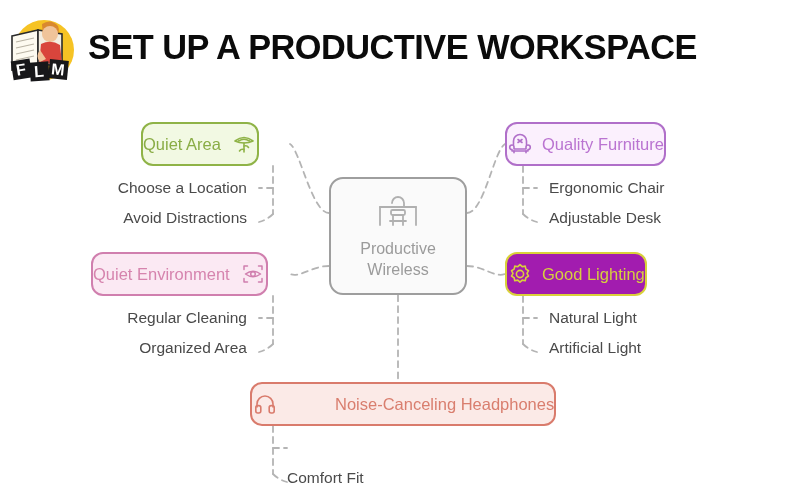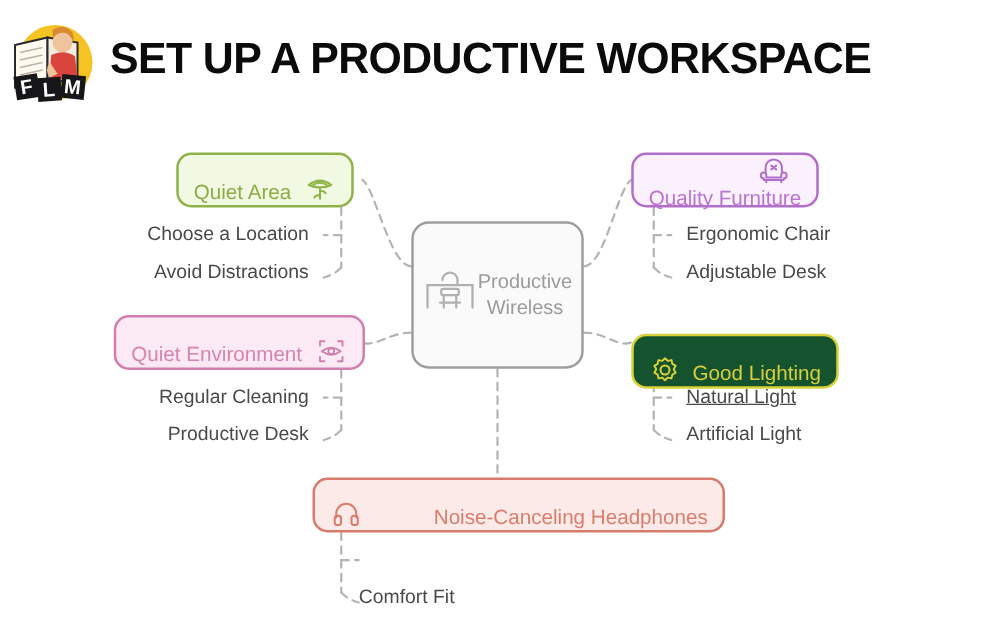--- a/index.html
+++ b/index.html
@@ -54,43 +54,43 @@
   
   #center-node {
     position: absolute;
     left: 329px; top: 177px;
     width: 138px; height: 118px;
     background: #fafafa;
     border: 2px solid #9e9e9e;
     border-radius: 14px;
     box-sizing: border-box;
     display: flex;
-    flex-direction: row;
+    flex-direction: column;
     align-items: center;
     justify-content: center;
   }
   #center-node .c-icon { margin-bottom: 6px; }
   #center-node .c-label {
     color: #9b9b9b;
     font-size: 16px;
     line-height: 21px;
     text-align: center;
   }
 
   
   .branch {
     position: absolute;
     box-sizing: border-box;
     border-width: 2px;
     border-style: solid;
     border-radius: 12px;
     display: flex;
-    align-items: flex-end;
+    align-items: center;
     height: 44px;
-    padding: 0 12px;
+    padding: 0 0;
   }
   .branch .b-label {
     font-size: 16.5px;
     white-space: nowrap;
   }
   .branch .b-icon {
     display: flex;
     align-items: center;
     justify-content: center;
     width: 26px;
@@ -213,21 +213,21 @@
       </svg>
     </span>
   </div>
   <div class="sub right-align" style="left:60px; top:208px; width:187px;">
     <span>Avoid Distractions</span>
   </div>
   <div class="sub right-align" style="left:60px; top:178px; width:187px;">
     <span>Choose a Location</span>
   </div>
 
-  <div class="branch icon-left" style="left:505px; top:122px; background:#fbf0fd; border-color:#b06fc9;flex-direction:column;">
+  <div class="branch icon-left" style="left:505px; top:122px; background:#fbf0fd; border-color:#b06fc9;">
     <span class="b-icon">
       <svg width="24" height="24" viewBox="0 0 24 24" fill="none" stroke="#b06fc9" stroke-width="1.6" stroke-linecap="round" stroke-linejoin="round">
         <path d="M5.5 12.5 V9 a6.5 6.5 0 0 1 13 0 v3.5"></path>
         <path d="M4 13 a2 2 0 0 1 2 2 v2 h12 v-2 a2 2 0 0 1 2 -2 a2 2 0 0 1 0 4.6 V19 H4 v-1.4 A2 2 0 0 1 4 13 z"></path>
         <line x1="6" y1="19" x2="6" y2="20.8"></line>
         <line x1="18" y1="19" x2="18" y2="20.8"></line>
         <path d="M10 7.5 l4 3 M14 7.5 l-4 3"></path>
       </svg>
     </span>
     <span class="b-label" style="color:#ba74d1;">Quality Furniture</span>
@@ -246,33 +246,33 @@
         <path d="M3 7.5 V4 h3.5 M17.5 4 H21 v3.5 M21 16.5 V20 h-3.5 M6.5 20 H3 v-3.5"></path>
         <path d="M4.5 12 q7.5 -5.5 15 0 q-7.5 5.5 -15 0 z"></path>
         <circle cx="12" cy="12" r="2.3"></circle>
       </svg>
     </span>
   </div>
   <div class="sub right-align" style="left:60px; top:308px; width:187px;">
     <span>Regular Cleaning</span>
   </div>
   <div class="sub right-align" style="left:60px; top:338px; width:187px;">
-    <span>Productive Desk</span>
-  </div>
-
-  <div class="branch icon-left" style="left:505px; top:252px; background:#14532d; border-color:#d9d13a;margin-top:15px;">
+    <span>Organized Area</span>
+  </div>
+
+  <div class="branch icon-left" style="left:505px; top:252px; background:#a21caf; border-color:#d9d13a;">
     <span class="b-icon">
       <svg width="24" height="24" viewBox="0 0 24 24" fill="none" stroke="#d9d13a" stroke-width="1.6" stroke-linecap="round" stroke-linejoin="round">
         <path d="M12 2.6 l2.2 2.1 l3 -0.6 l0.7 3 l2.6 1.6 l-1.5 2.7 l1.5 2.7 l-2.6 1.6 l-0.7 3 l-3 -0.6 l-2.2 2.1 l-2.2 -2.1 l-3 0.6 l-0.7 -3 l-2.6 -1.6 l1.5 -2.7 l-1.5 -2.7 l2.6 -1.6 l0.7 -3 l3 0.6 z"></path>
         <circle cx="12" cy="12" r="3.6"></circle>
       </svg>
     </span>
     <span class="b-label" style="color:#d6cf3f;">Good Lighting</span>
   </div>
-  <div class="sub" style="left:549px; top:308px;text-decoration:underline;">
+  <div class="sub" style="left:549px; top:308px;">
     <span>Natural Light</span>
   </div>
   <div class="sub" style="left:549px; top:338px;">
     <span>Artificial Light</span>
   </div>
 
   <div class="branch icon-left" style="left:250px; top:382px; background:#fbeae7; border-color:#d97b6c;gap:48px;">
     <span class="b-icon">
       <svg width="24" height="24" viewBox="0 0 24 24" fill="none" stroke="#d97b6c" stroke-width="1.6" stroke-linecap="round" stroke-linejoin="round">
         <path d="M4 15 V12 a8 8 0 0 1 16 0 v3"></path>

